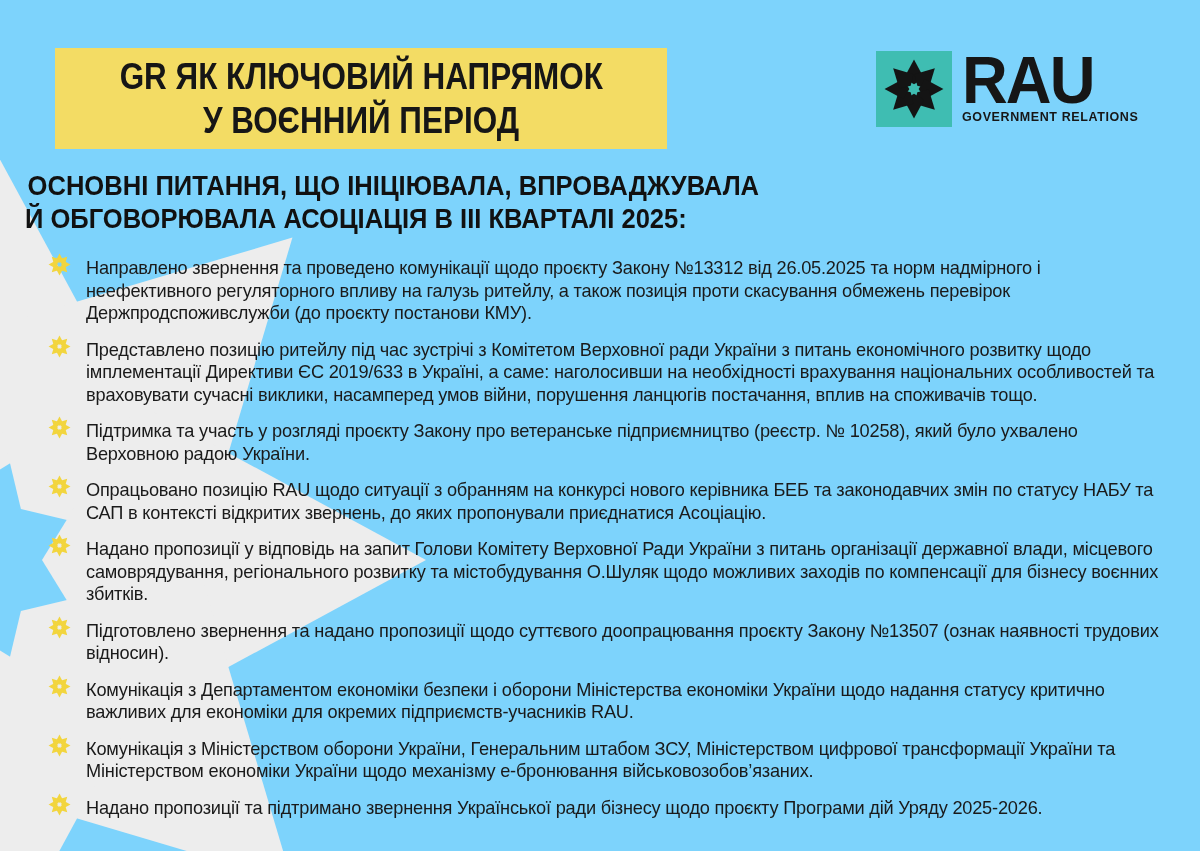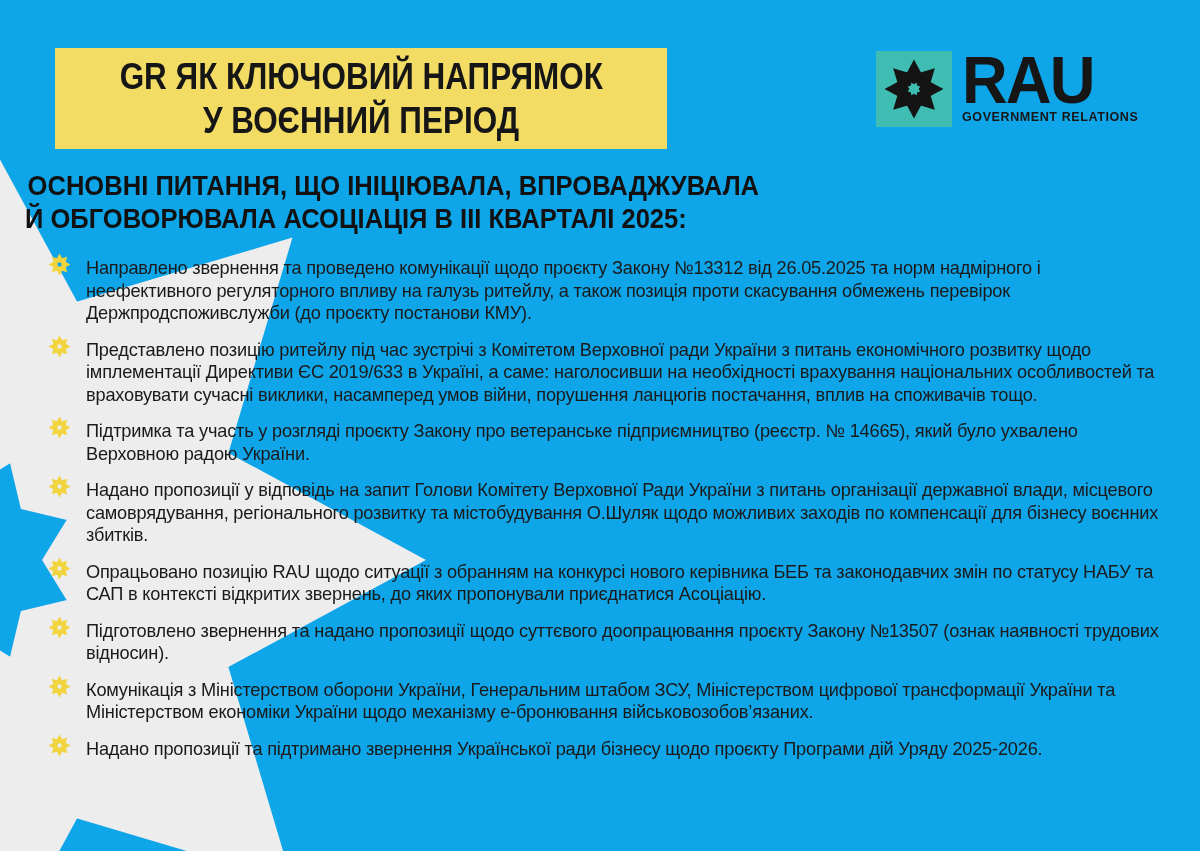--- a/index.html
+++ b/index.html
@@ -1,21 +1,21 @@
 <!DOCTYPE html>
 <html lang="uk" style="--banner-bg: #F3DC64; --logo-teal: #3FBDB2; --bullet-color: #F2D53E; --watermark-color: #EDEDED;"><head>
 <meta charset="utf-8">
 <style>
   html, body { margin: 0; padding: 0; }
   body { font-family: "Liberation Sans", sans-serif; background: #fff; }
   .page {
     position: relative;
     width: 1200px;
     height: 851px;
-    background: #0ea5e9;
+    background: #7dd3fc;
     overflow: hidden;
   }
 
   
   .watermark {
     position: absolute;
     left: 0; top: 140px;
     width: 500px; height: 711px;
     z-index: 0;
     pointer-events: none;
@@ -184,44 +184,50 @@
     <li class="item">
       <svg class="bullet" viewBox="-40 -40 80 80">
           <use href="#star8" fill="currentColor"></use>
         </svg>
       <p class="item-text">Представлено позицію ритейлу під час зустрічі з Комітетом Верховної ради України з питань економічного розвитку щодо імплементації Директиви ЄС 2019/633 в Україні, а саме: наголосивши на необхідності врахування національних особливостей та враховувати сучасні виклики, насамперед умов війни, порушення ланцюгів постачання, вплив на споживачів тощо.</p>
     </li>
     <li class="item">
       <svg class="bullet" viewBox="-40 -40 80 80">
           <use href="#star8" fill="currentColor"></use>
         </svg>
-      <p class="item-text">Підтримка та участь у розгляді проєкту Закону про ветеранське підприємництво (реєстр. № 14665), який було ухвалено Верховною радою України.</p>
+      <p class="item-text">Підтримка та участь у розгляді проєкту Закону про ветеранське підприємництво (реєстр. № 10258), який було ухвалено Верховною радою України.</p>
+    </li>
+    <li class="item">
+      <svg class="bullet" viewBox="-40 -40 80 80">
+          <use href="#star8" fill="currentColor"></use>
+        </svg>
+      <p class="item-text">Опрацьовано позицію RAU щодо ситуації з обранням на конкурсі нового керівника БЕБ та законодавчих змін по статусу НАБУ та САП в контексті відкритих звернень, до яких пропонували приєднатися Асоціацію.</p>
     </li>
     <li class="item">
       <svg class="bullet" viewBox="-40 -40 80 80">
           <use href="#star8" fill="currentColor"></use>
         </svg>
       <p class="item-text">Надано пропозиції у відповідь на запит Голови Комітету Верховної Ради України з питань організації державної влади, місцевого самоврядування, регіонального розвитку та містобудування О.Шуляк щодо можливих заходів по компенсації для бізнесу воєнних збитків.</p>
     </li>
     <li class="item">
       <svg class="bullet" viewBox="-40 -40 80 80">
           <use href="#star8" fill="currentColor"></use>
         </svg>
-      <p class="item-text">Опрацьовано позицію RAU щодо ситуації з обранням на конкурсі нового керівника БЕБ та законодавчих змін по статусу НАБУ та САП в контексті відкритих звернень, до яких пропонували приєднатися Асоціацію.</p>
-    </li>
-    <li class="item">
-      <svg class="bullet" viewBox="-40 -40 80 80">
-          <use href="#star8" fill="currentColor"></use>
-        </svg>
       <p class="item-text">Підготовлено звернення та надано пропозиції щодо суттєвого доопрацювання проєкту Закону №13507 (ознак наявності трудових відносин).</p>
     </li>
     <li class="item">
       <svg class="bullet" viewBox="-40 -40 80 80">
           <use href="#star8" fill="currentColor"></use>
         </svg>
+      <p class="item-text">Комунікація з Департаментом економіки безпеки і оборони Міністерства економіки України щодо надання статусу критично важливих для економіки для окремих підприємств-учасників RAU.</p>
+    </li>
+    <li class="item">
+      <svg class="bullet" viewBox="-40 -40 80 80">
+          <use href="#star8" fill="currentColor"></use>
+        </svg>
       <p class="item-text">Комунікація з Міністерством оборони України, Генеральним штабом ЗСУ, Міністерством цифрової трансформації України та Міністерством економіки України щодо механізму е-бронювання військовозобов’язаних.</p>
     </li>
     <li class="item">
       <svg class="bullet" viewBox="-40 -40 80 80">
           <use href="#star8" fill="currentColor"></use>
         </svg>
       <p class="item-text">Надано пропозиції та підтримано звернення Української ради бізнесу щодо проєкту Програми дій Уряду 2025-2026.</p>
     </li>
   </ul>
 

